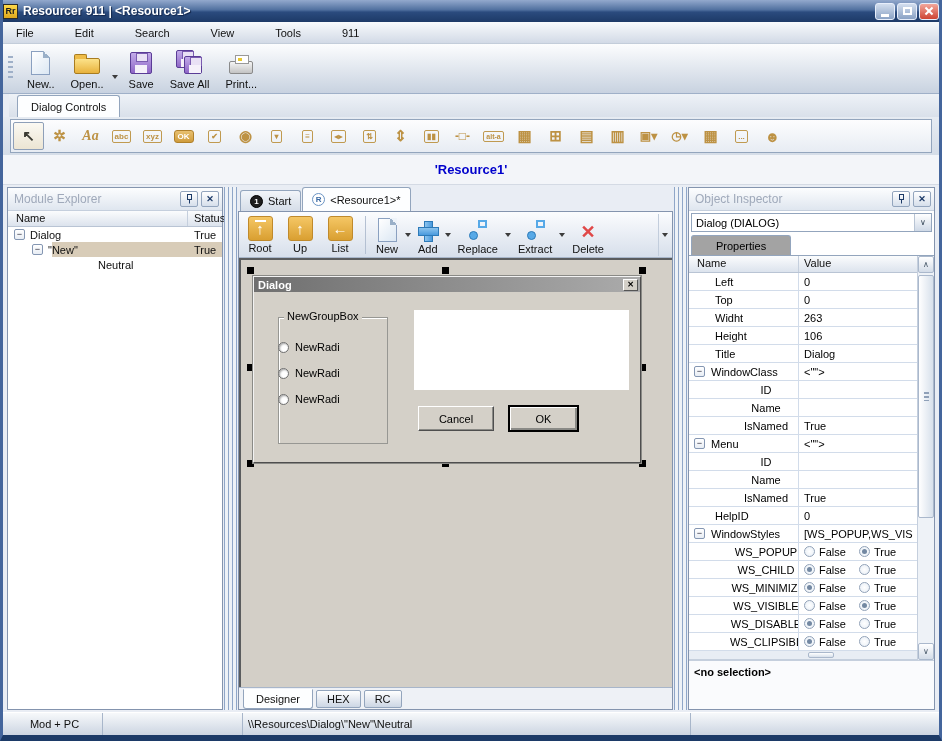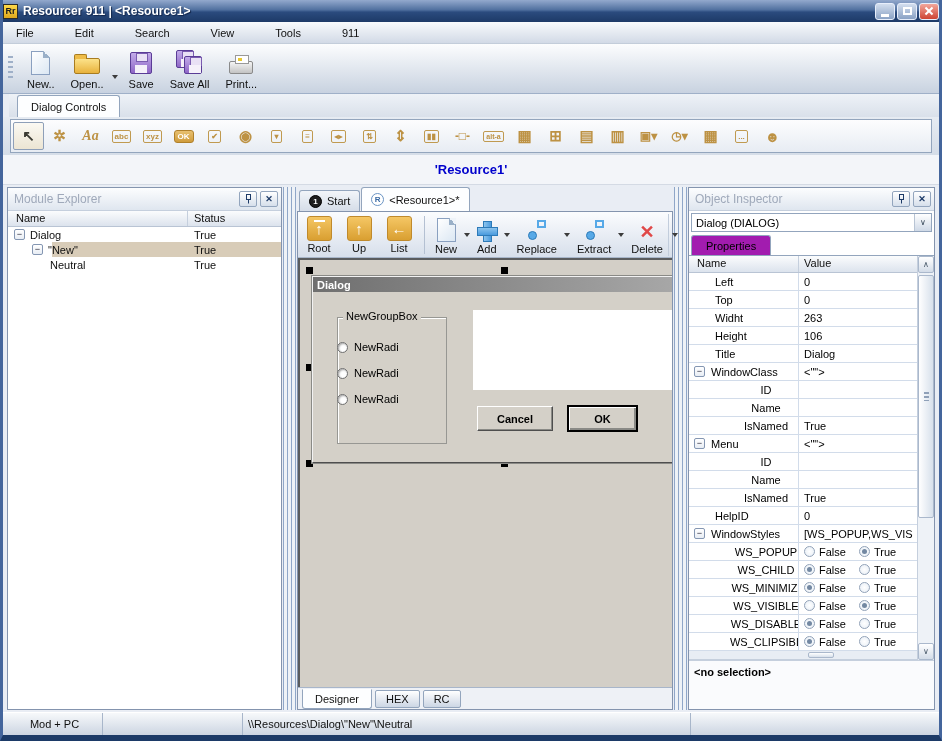--- a/index.html
+++ b/index.html
@@ -77,21 +77,21 @@
   .splitter{width:13px;flex:none;margin:0 1px;
     background:repeating-linear-gradient(90deg,#8fa6c8 0 1px,#eef2f7 1px 4px);}
   .panel{border:1px solid #8494ae;background:#fff;display:flex;flex-direction:column;min-height:0;}
   .panel-header{height:23px;flex:none;background:linear-gradient(#fcfdfe,#dfe6ef);border-bottom:1px solid #c5cfdd;
     display:flex;align-items:center;padding:0 3px 0 6px;font-size:12px;color:#9fa9ba;}
   .panel-header .ph-title{flex:1;}
   .hbtn{width:18px;height:16px;margin-left:3px;border:1px solid #93a5bd;border-radius:2px;
     background:linear-gradient(#ffffff,#d6dfeb);display:flex;align-items:center;justify-content:center;
     font-size:9px;font-weight:bold;color:#1c3a67;}
   
-  .left-panel{width:275px;flex:none;}
+  .left-panel{width:216px;flex:none;}
   .colheader{height:16px;flex:none;display:flex;background:linear-gradient(#fbfcfd,#dce3ed);
     border-bottom:1px solid #b9c4d4;font-size:11px;color:#101010;}
   .col-name{width:180px;flex:none;padding:1px 0 0 8px;border-right:1px solid #c5cfdd;}
   .col-status{flex:1;padding:1px 0 0 6px;}
   .tree{flex:1;overflow:hidden;}
   .tree-row{height:15px;display:flex;align-items:center;font-size:11px;color:#101010;position:relative;}
   .tree-row.selected{background:linear-gradient(90deg,transparent 0 44px,#d8ccb8 44px);}
   .tree-main{width:180px;flex:none;display:flex;align-items:center;overflow:hidden;height:100%;}
   .tree-status{flex:1;padding-left:6px;}
   .expbox{width:11px;height:11px;flex:none;border:1px solid #8496b2;border-radius:2px;
@@ -138,37 +138,37 @@
     border-color:#fff #555 #555 #fff;color:#000;font-size:8px;font-weight:bold;
     display:flex;align-items:center;justify-content:center;line-height:8px;}
   .dgroup{position:absolute;left:24px;top:40px;width:110px;height:127px;border:1px solid #979793;
     box-shadow:1px 1px 0 #fff inset;}
   .dgroup .legend{position:absolute;top:-8px;left:5px;background:#d4d0c8;padding:0 3px;font-size:11px;color:#000;}
   .dradio{position:absolute;left:24px;display:flex;align-items:center;gap:6px;font-size:11px;color:#000;}
   .rdot{width:11px;height:11px;border-radius:50%;background:#fff;border:1px solid #6e6e6e;
     box-shadow:inset 1px 1px 2px rgba(0,0,0,.35), inset -1px -1px 1px #fff;}
   .dwhite{position:absolute;left:160px;top:33px;width:215px;height:80px;background:#fff;}
   .dbtn{position:absolute;height:25px;background:#d4d0c8;border:1px solid;border-color:#fff #4e4e4e #4e4e4e #fff;
-    box-shadow:inset -1px -1px 0 #8a8a86;display:flex;align-items:center;justify-content:center;font-size:11px;color:#000;font-weight:bold;}
+    box-shadow:inset -1px -1px 0 #8a8a86;display:flex;align-items:center;justify-content:center;font-size:11px;color:#000;}
   .dbtn.cancel{left:164px;top:129px;width:76px;}
   .dbtn.ok{left:254px;top:128px;width:71px;height:27px;border:2px solid #000;
     box-shadow:inset 1px 1px 0 #fff, inset -2px -2px 0 #8a8a86;}
   .bottom-tabs{height:22px;flex:none;background:#eef1f6;border-top:1px solid #a8b6ca;
     display:flex;align-items:center;gap:3px;padding-left:4px;font-size:11px;color:#101010;}
   .btab{padding:2px 10px;border:1px solid #93a5bd;border-radius:2px;background:linear-gradient(#ffffff,#ccd6e4);}
   .btab.active{background:#fdfeff;padding:3px 12px;border-radius:0 0 3px 3px;border-top-color:#fdfeff;}
   
   .right-panel{width:247px;flex:none;}
   .oi-selector{margin:2px;height:19px;flex:none;border:1px solid #93a5bd;display:flex;align-items:center;
     font-size:11px;color:#000;padding-left:4px;background:#fff;}
   .oi-chev{margin-left:auto;width:17px;height:17px;background:linear-gradient(#fff,#cfd9e7);
     border-left:1px solid #b8c4d4;display:flex;align-items:center;justify-content:center;font-size:8px;color:#345;}
   .oi-tabrow{height:21px;flex:none;padding-left:2px;display:flex;align-items:flex-end;}
-  .oi-tab{height:20px;display:inline-flex;align-items:center;padding:0 14px;border:1px solid #93a5bd;border-bottom:none;
-    border-radius:3px 3px 0 0;background:#a21caf;font-size:11px;color:#000;}
+  .oi-tab{height:20px;display:inline-flex;align-items:center;padding:0 24px;border:1px solid #93a5bd;border-bottom:none;
+    border-radius:3px 3px 0 0;background:#a3a3a3;font-size:11px;color:#000;}
   .grid-wrap{position:relative;flex:none;border-top:1px solid #93a5bd;}
   .grid-header{height:17px;display:flex;margin-right:17px;background:linear-gradient(#fbfcfd,#dce3ed);
     border-bottom:1px solid #b9c4d4;font-size:11px;color:#101010;}
   .gh-name{width:110px;flex:none;padding:1px 0 0 8px;border-right:1px solid #c5cfdd;}
   .gh-val{flex:1;padding:1px 0 0 5px;}
   .grid-rows{margin-right:17px;}
   .gr{height:18px;display:flex;align-items:center;font-size:11px;color:#000;border-bottom:1px solid #d2dcea;}
   .gr-name{width:110px;flex:none;display:flex;align-items:center;height:100%;border-right:1px solid #d2dcea;overflow:hidden;white-space:nowrap;}
   .gr-name .expbox{margin-left:5px;margin-right:6px;}
   .gr-name.plain{padding-left:26px;} .gr-name.child{padding-left:45px;justify-content:center;}
@@ -377,21 +377,21 @@
             <div class="tree-status">True</div>
           </div>
           <div class="tree-row selected">
             <div class="tree-main" style="padding-left: 24px;">
               <span class="expbox">−</span>
               <span>"New"</span>
             </div>
             <div class="tree-status">True</div>
           </div>
           <div class="tree-row">
-            <div class="tree-main" style="padding-left: 42px;">
+            <div class="tree-main" style="padding-left: 42px; margin-left: 48px;">
               <span>Neutral</span>
             </div>
             <div class="tree-status">True</div>
           </div>
         </div>
     </div>
 
     <div class="splitter"></div>
 
     <div class="center-panel">

